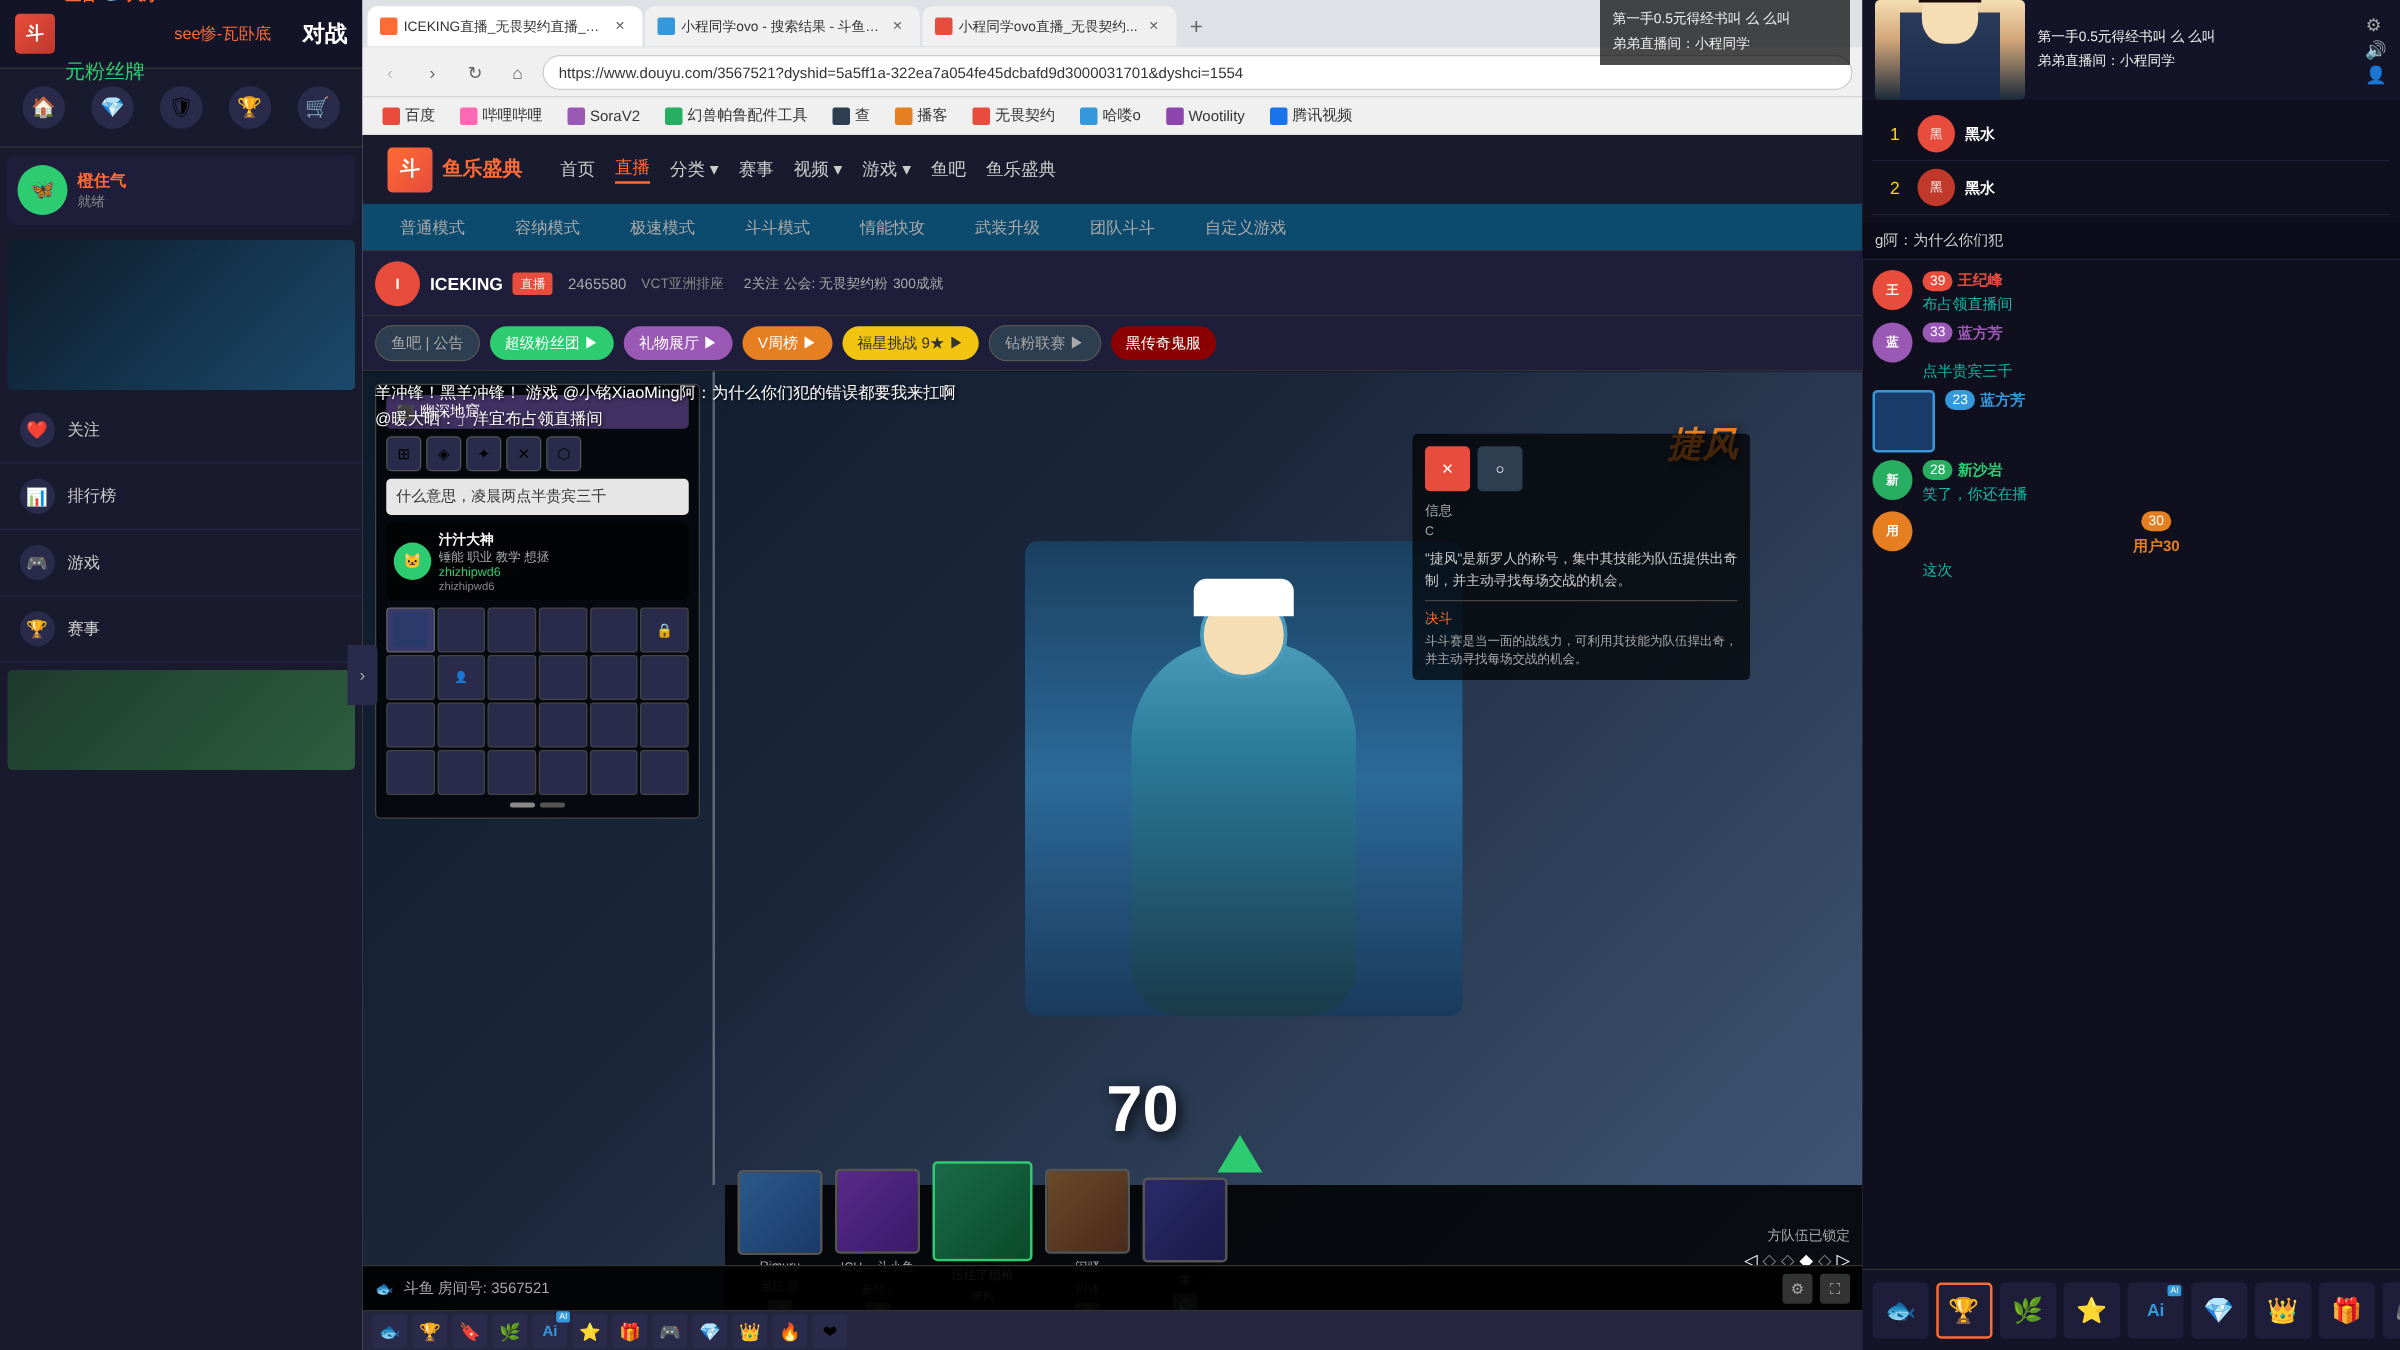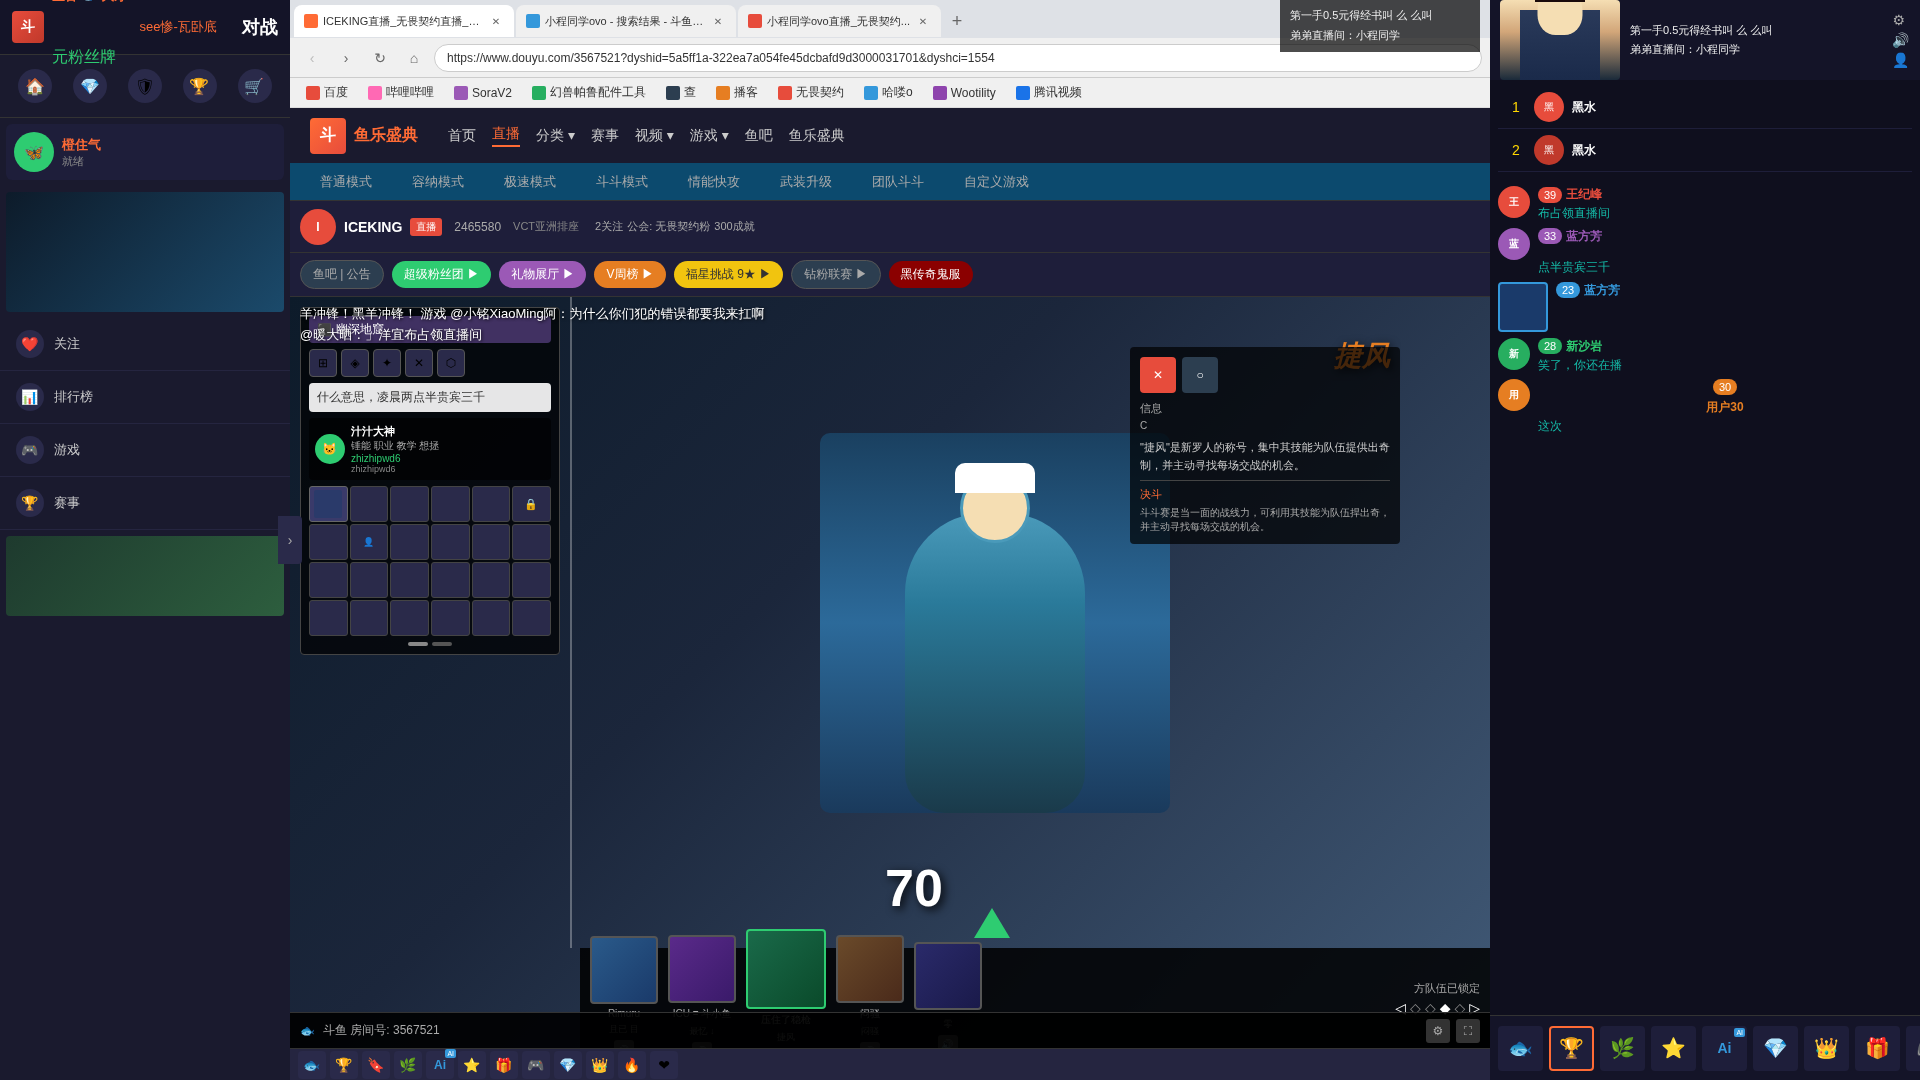--- a/index.html
+++ b/index.html
@@ -1009,20 +1009,23 @@
       <div style="width:30px;height:30px;border-radius:50%;background:#e74c3c;display:flex;align-items:center;justify-content:center;color:white;font-size:10px;">黑</div>
       <span class="lb-name">黑水</span>
     </div>
     <div class="leaderboard-item">
       <span class="lb-rank">2</span>
       <div style="width:30px;height:30px;border-radius:50%;background:#c0392b;display:flex;align-items:center;justify-content:center;color:white;font-size:10px;">黑</div>
       <span class="lb-name">黑水</span>
     </div>
   </div>
 
+  <div style="padding:6px 10px;background:#0a0a18;border-bottom:1px solid #1e1e3a;">
+    <span style="color:#ccc;font-size:12px;">g阿：为什么你们犯</span>
+  </div>
 
   <div class="chat-list">
 
     <div class="chat-item">
       <div class="chat-avatar" style="background:#e74c3c;">王</div>
       <div class="chat-body">
         <div style="display:flex;align-items:center;gap:4px;margin-bottom:2px;">
           <span class="chat-number-badge" style="background:#e74c3c;">39</span>
           <span class="chat-username" style="color:#e74c3c;">王纪峰</span>
         </div>

